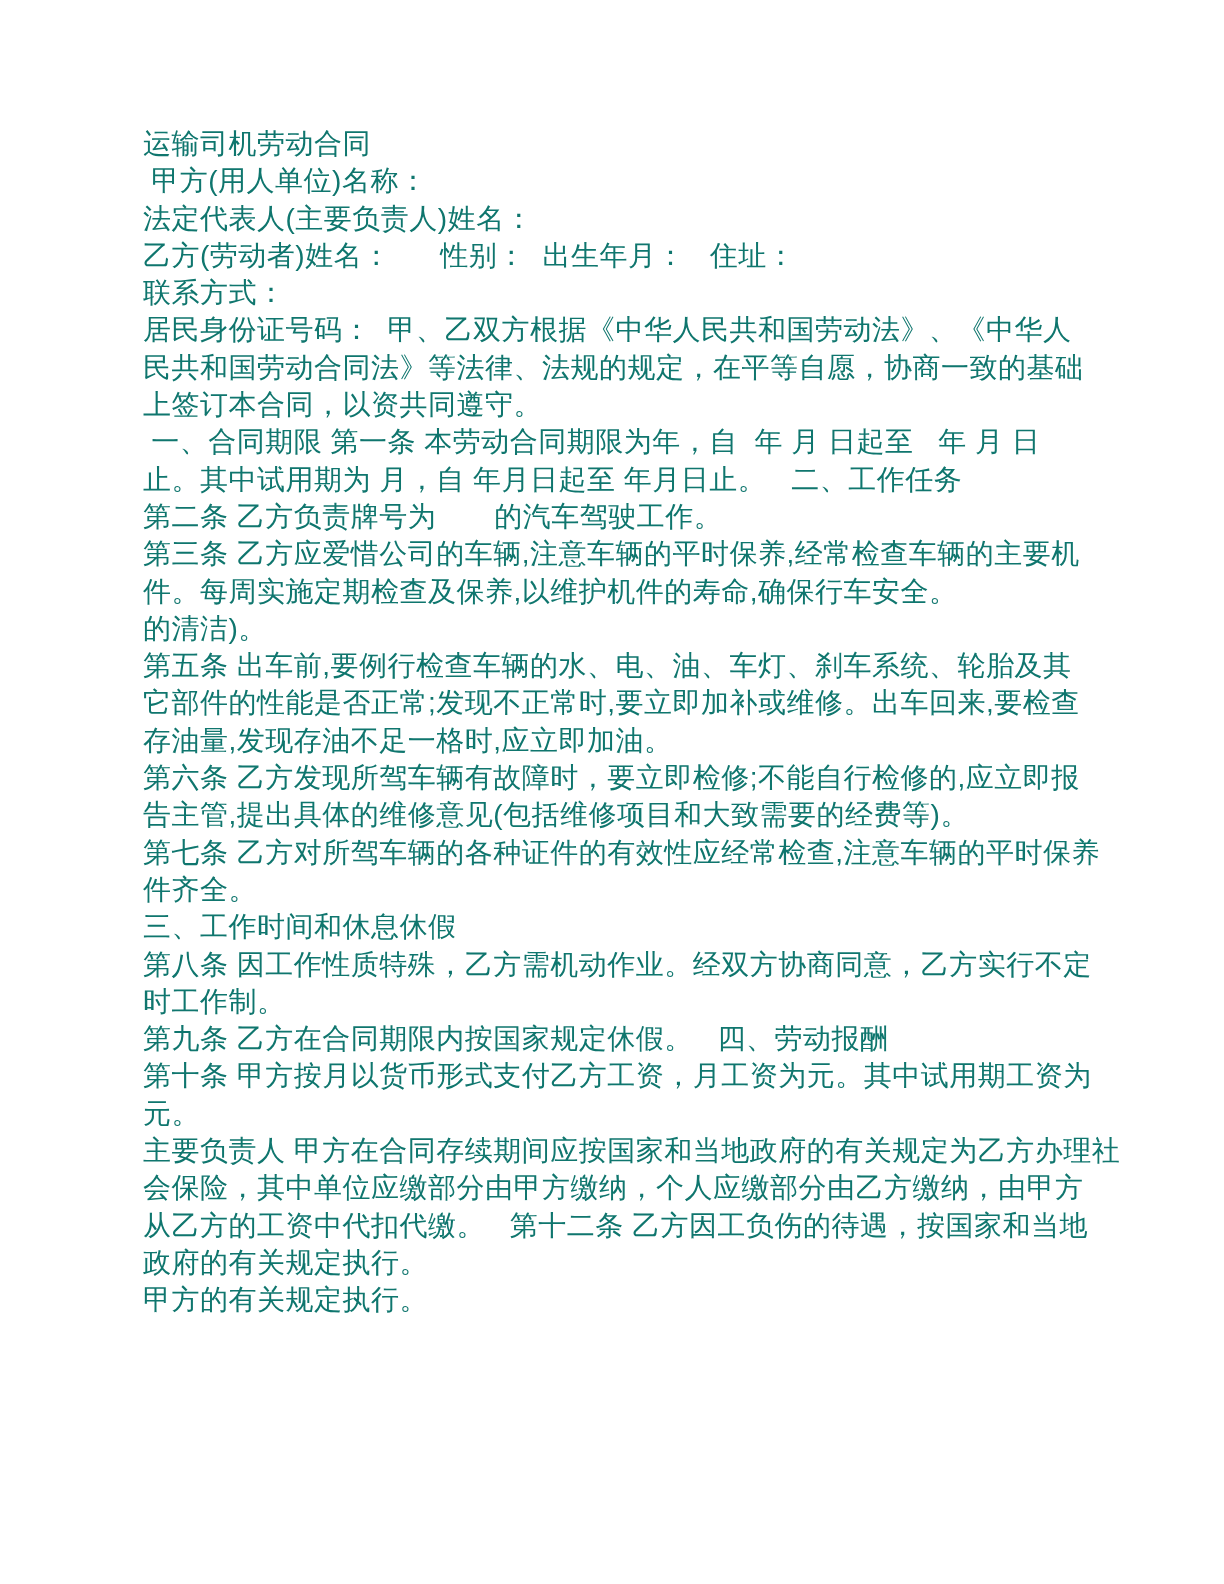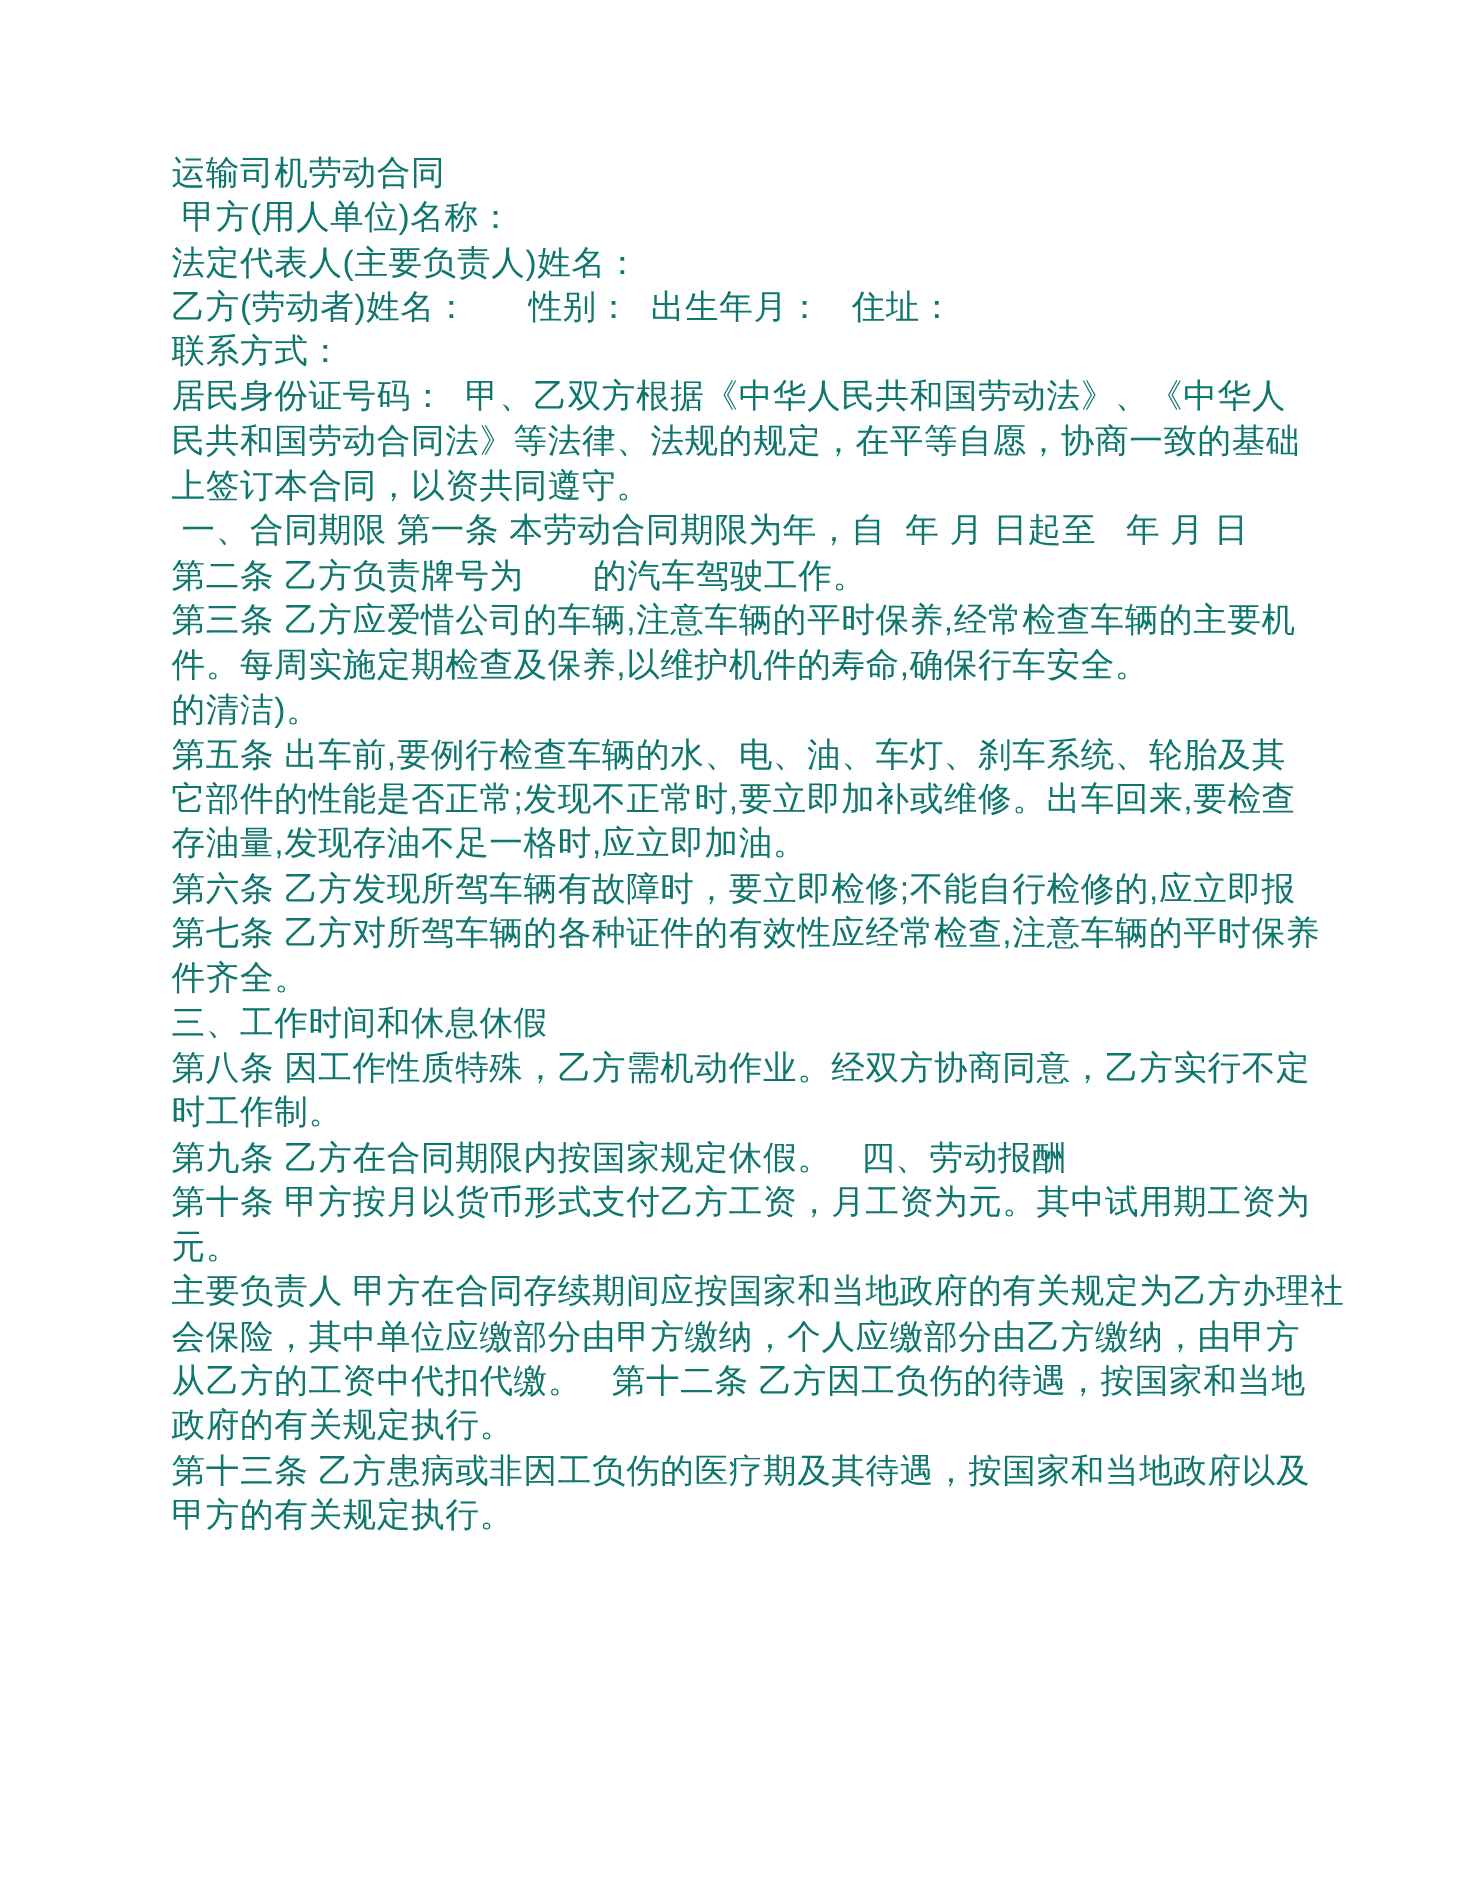--- a/index.html
+++ b/index.html
@@ -36,35 +36,36 @@
 <div class="doc-page">
   <div class="doc-line">运输司机劳动合同</div>
   <div class="doc-line"> 甲方(用人单位)名称：</div>
   <div class="doc-line">法定代表人(主要负责人)姓名：</div>
   <div class="doc-line">乙方(劳动者)姓名：      性别：  出生年月：   住址：</div>
   <div class="doc-line">联系方式：</div>
   <div class="doc-line">居民身份证号码：  甲、乙双方根据《中华人民共和国劳动法》、《中华人</div>
   <div class="doc-line">民共和国劳动合同法》等法律、法规的规定，在平等自愿，协商一致的基础</div>
   <div class="doc-line">上签订本合同，以资共同遵守。</div>
   <div class="doc-line"> 一、合同期限 第一条 本劳动合同期限为年，自  年 月 日起至   年 月 日</div>
+  <div class="doc-line">止。其中试用期为 月，自 年月日起至 年月日止。   二、工作任务</div>
   <div class="doc-line">第二条 乙方负责牌号为       的汽车驾驶工作。</div>
   <div class="doc-line">第三条 乙方应爱惜公司的车辆,注意车辆的平时保养,经常检查车辆的主要机</div>
   <div class="doc-line">件。每周实施定期检查及保养,以维护机件的寿命,确保行车安全。</div>
   <div class="doc-line">的清洁)。</div>
   <div class="doc-line">第五条 出车前,要例行检查车辆的水、电、油、车灯、刹车系统、轮胎及其</div>
   <div class="doc-line">它部件的性能是否正常;发现不正常时,要立即加补或维修。出车回来,要检查</div>
   <div class="doc-line">存油量,发现存油不足一格时,应立即加油。</div>
   <div class="doc-line">第六条 乙方发现所驾车辆有故障时，要立即检修;不能自行检修的,应立即报</div>
+  <div class="doc-line">告主管,提出具体的维修意见(包括维修项目和大致需要的经费等)。</div>
   <div class="doc-line">第七条 乙方对所驾车辆的各种证件的有效性应经常检查,注意车辆的平时保养</div>
   <div class="doc-line">件齐全。</div>
   <div class="doc-line">三、工作时间和休息休假</div>
   <div class="doc-line">第八条 因工作性质特殊，乙方需机动作业。经双方协商同意，乙方实行不定</div>
   <div class="doc-line">时工作制。</div>
   <div class="doc-line">第九条 乙方在合同期限内按国家规定休假。   四、劳动报酬</div>
   <div class="doc-line">第十条 甲方按月以货币形式支付乙方工资，月工资为元。其中试用期工资为</div>
   <div class="doc-line">元。</div>
   <div class="doc-line">主要负责人 甲方在合同存续期间应按国家和当地政府的有关规定为乙方办理社</div>
   <div class="doc-line">会保险，其中单位应缴部分由甲方缴纳，个人应缴部分由乙方缴纳，由甲方</div>
   <div class="doc-line">从乙方的工资中代扣代缴。   第十二条 乙方因工负伤的待遇，按国家和当地</div>
   <div class="doc-line">政府的有关规定执行。</div>
-  <div class="doc-line">第十三条 乙方患病或非因工负伤的医疗期及其待遇，按国家和当地政府以及</div>
   <div class="doc-line">甲方的有关规定执行。</div>
 </div>
 
 </body></html>

